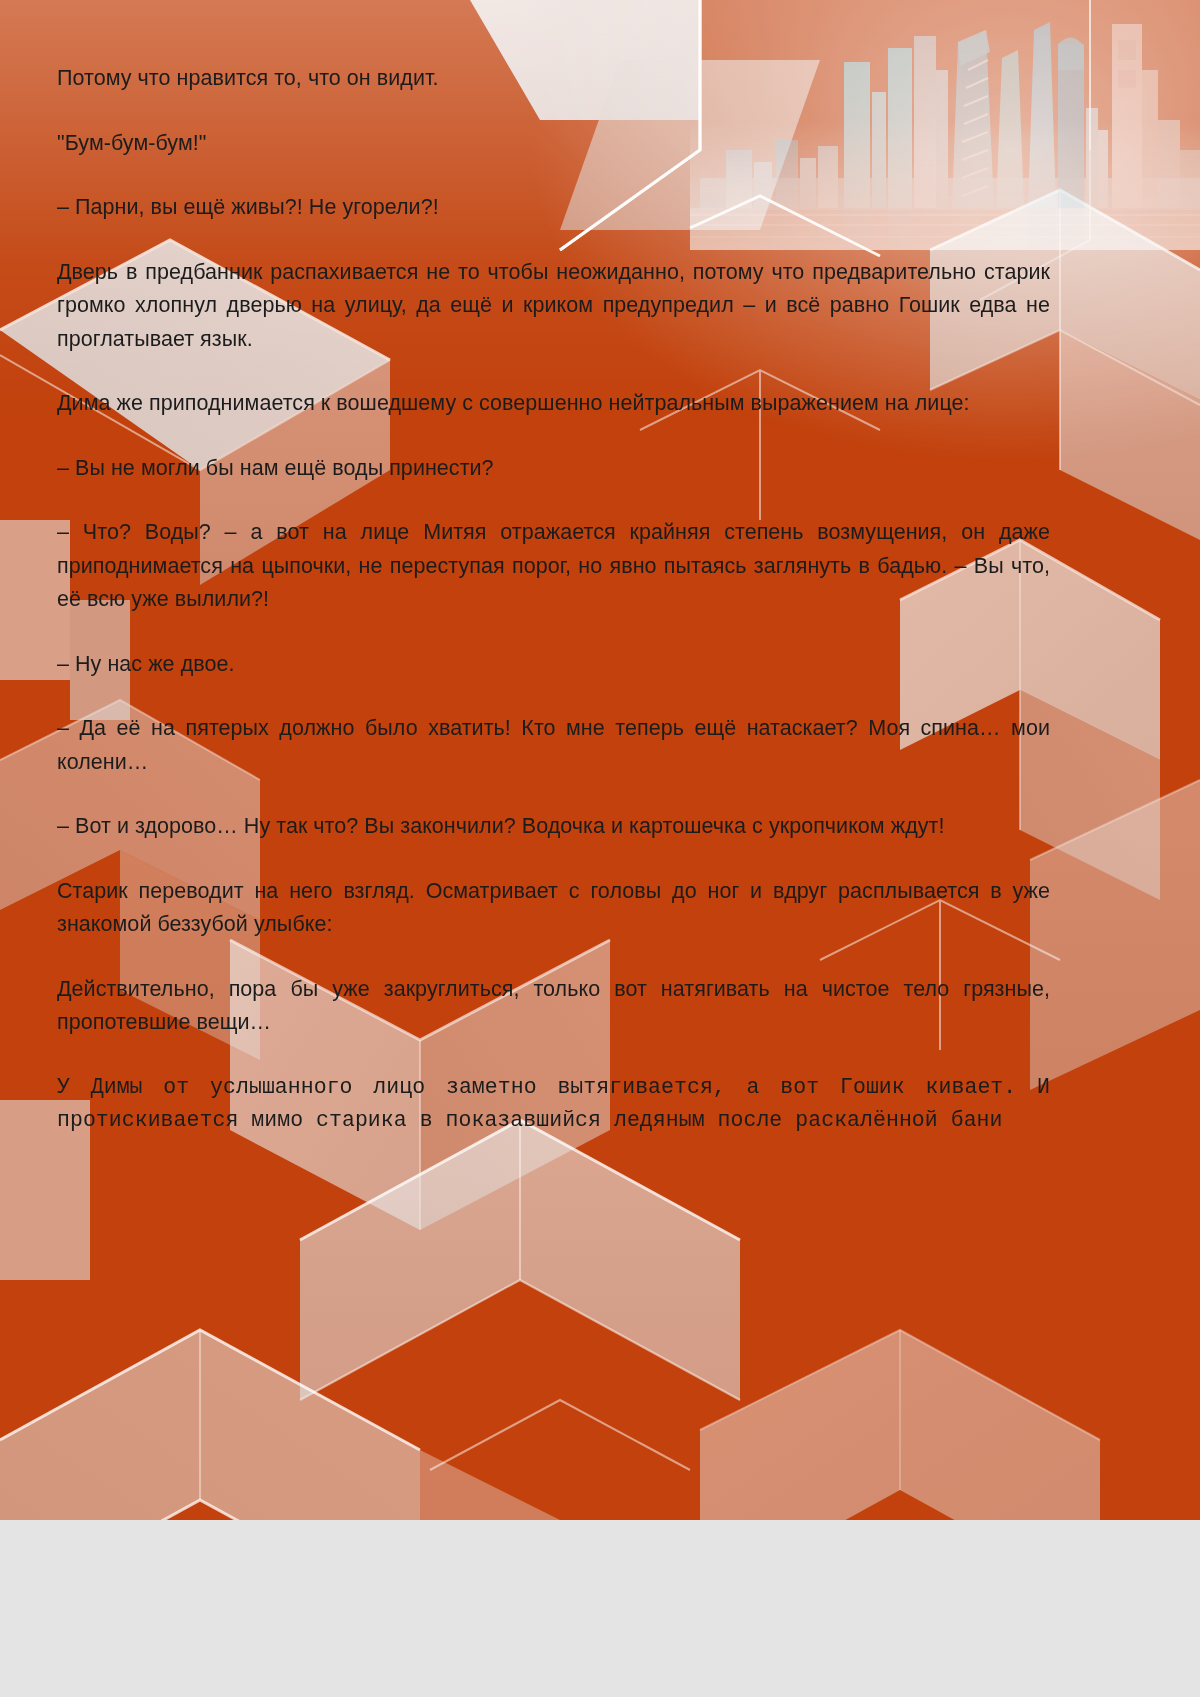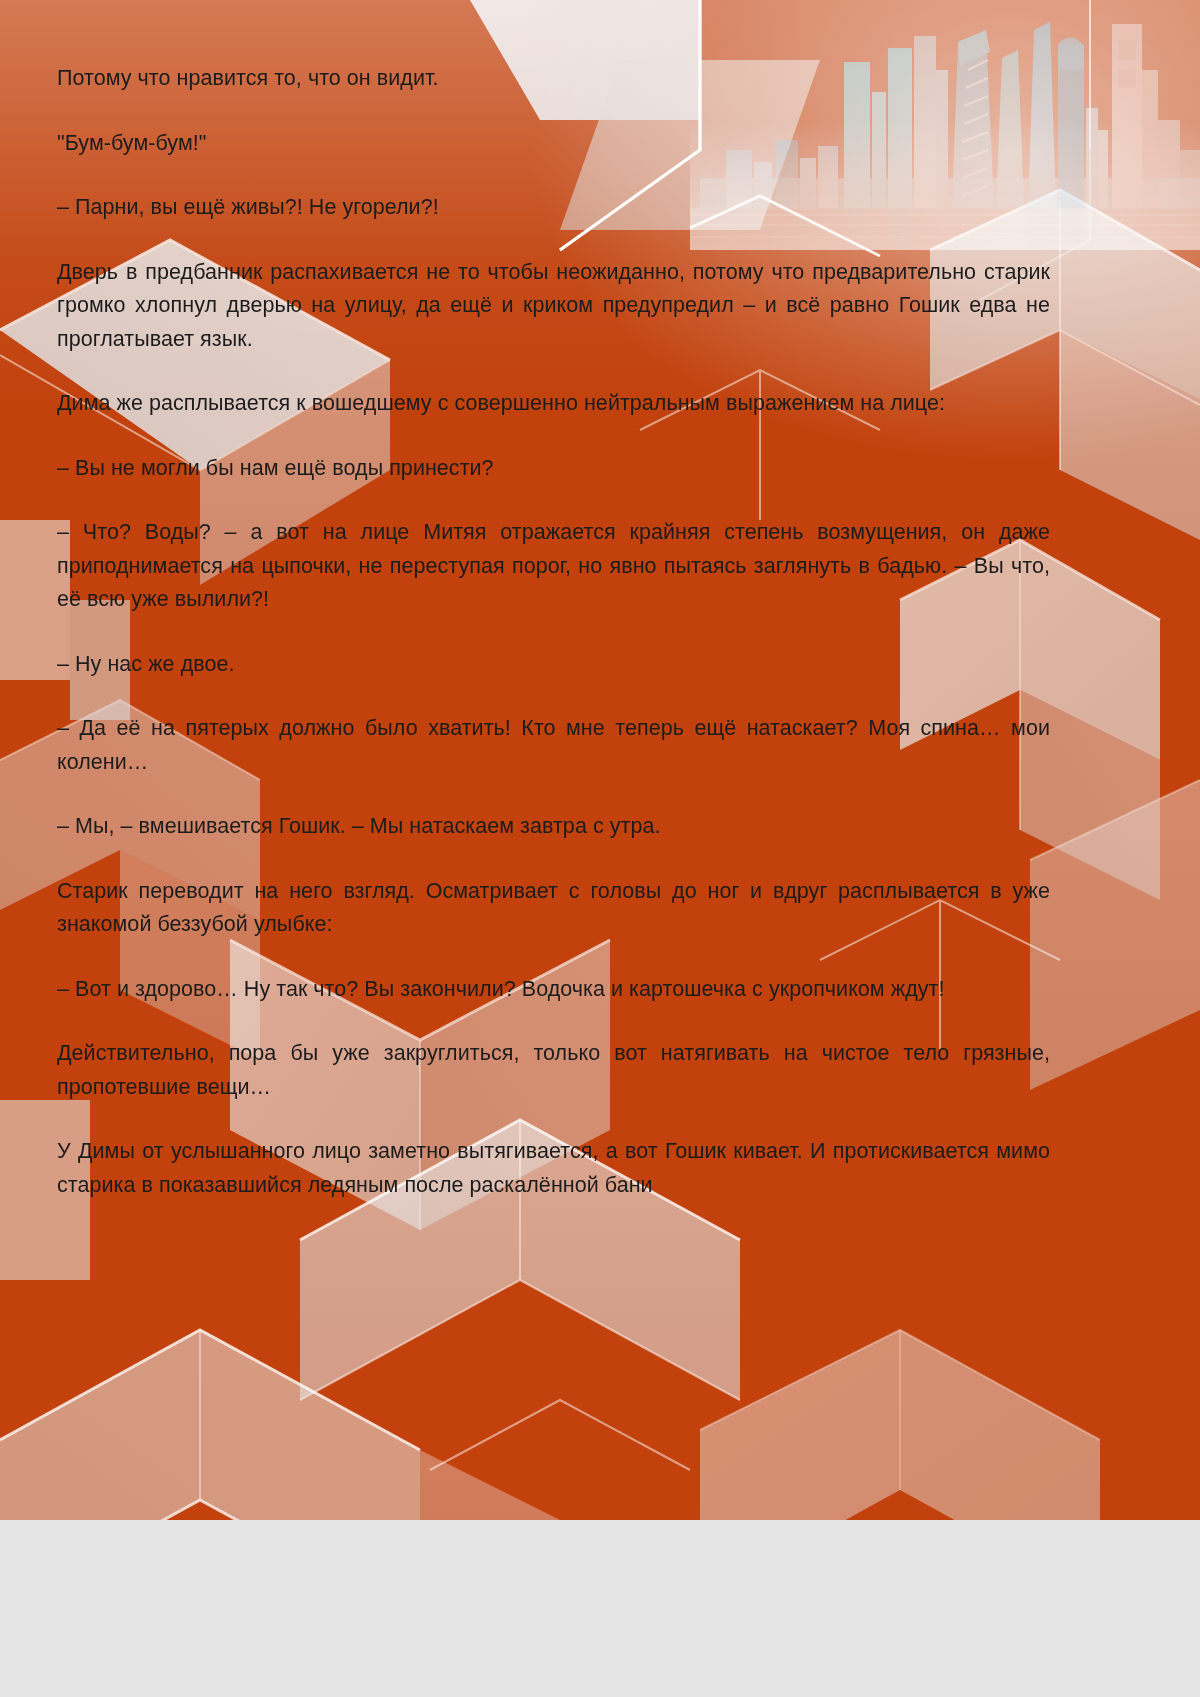--- a/index.html
+++ b/index.html
@@ -60,21 +60,21 @@
     font-size: 21.5px;
     line-height: 33.5px;
     color: #1c1c1c;
     text-align: justify;
     text-justify: inter-word;
     margin-bottom: 31px;
     letter-spacing: 0.05px;
     -webkit-font-smoothing: antialiased;
   }
 
-  .para:last-child { margin-bottom: 0; }
+  .para:last-child { margin-bottom: 0; font-family: Liberation Mono, monospace; }
 
   
   .para.short { text-align: left; }
 </style>
 </head>
 <body>
 
 <div id="page">
 
   <svg id="bg-geometry" class="bg-layer" viewBox="0 0 1200 1697" preserveAspectRatio="none" xmlns="http://www.w3.org/2000/svg">
@@ -267,25 +267,24 @@
     </g>
   </svg>
 
   <div id="bg-wash" class="bg-layer"></div>
 
   <main id="content">
     <p class="para short">Потому что нравится то, что он видит.</p>
     <p class="para short">"Бум-бум-бум!"</p>
     <p class="para short">– Парни, вы ещё живы?! Не угорели?!</p>
     <p class="para">Дверь в предбанник распахивается не то чтобы неожиданно, потому что предварительно старик громко хлопнул дверью на улицу, да ещё и криком предупредил – и всё равно Гошик едва не проглатывает язык.</p>
-    <p class="para">Дима же расплывается к вошедшему с совершенно нейтральным выражением на лице:</p>
+    <p class="para">Дима же приподнимается к вошедшему с совершенно нейтральным выражением на лице:</p>
     <p class="para short">– Вы не могли бы нам ещё воды принести?</p>
     <p class="para">– Что? Воды? – а вот на лице Митяя отражается крайняя степень возмущения, он даже приподнимается на цыпочки, не переступая порог, но явно пытаясь заглянуть в бадью. – Вы что, её всю уже вылили?!</p>
     <p class="para short">– Ну нас же двое.</p>
     <p class="para">– Да её на пятерых должно было хватить! Кто мне теперь ещё натаскает? Моя спина… мои колени…</p>
-    <p class="para short">– Мы, – вмешивается Гошик. – Мы натаскаем завтра с утра.</p>
+    <p class="para">– Вот и здорово… Ну так что? Вы закончили? Водочка и картошечка с укропчиком ждут!</p>
     <p class="para">Старик переводит на него взгляд. Осматривает с головы до ног и вдруг расплывается в уже знакомой беззубой улыбке:</p>
-    <p class="para">– Вот и здорово… Ну так что? Вы закончили? Водочка и картошечка с укропчиком ждут!</p>
     <p class="para">Действительно, пора бы уже закруглиться, только вот натягивать на чистое тело грязные, пропотевшие вещи…</p>
     <p class="para">У Димы от услышанного лицо заметно вытягивается, а вот Гошик кивает. И протискивается мимо старика в показавшийся ледяным после раскалённой бани</p>
   </main>
 
 </div>
 
 </body></html>

